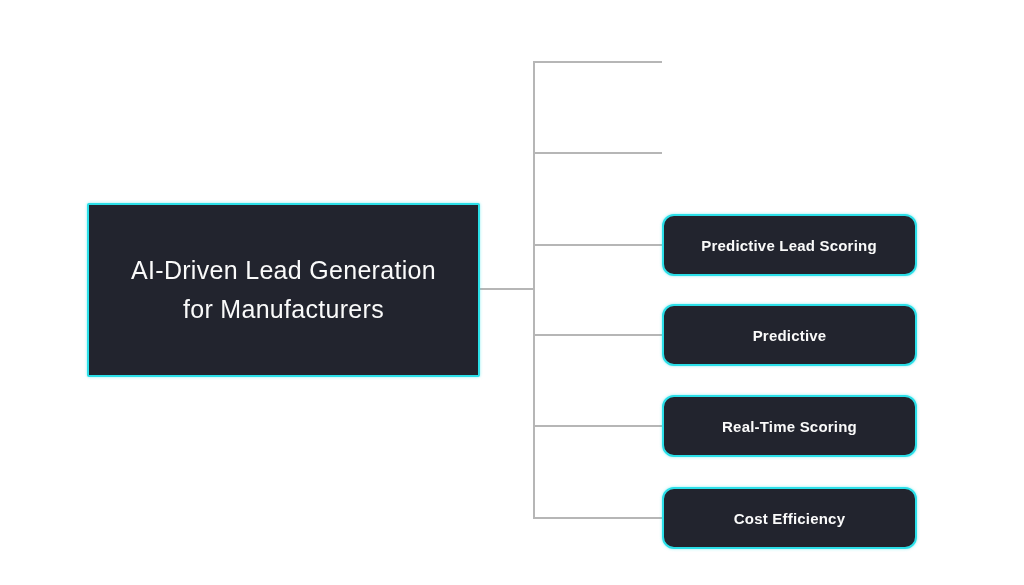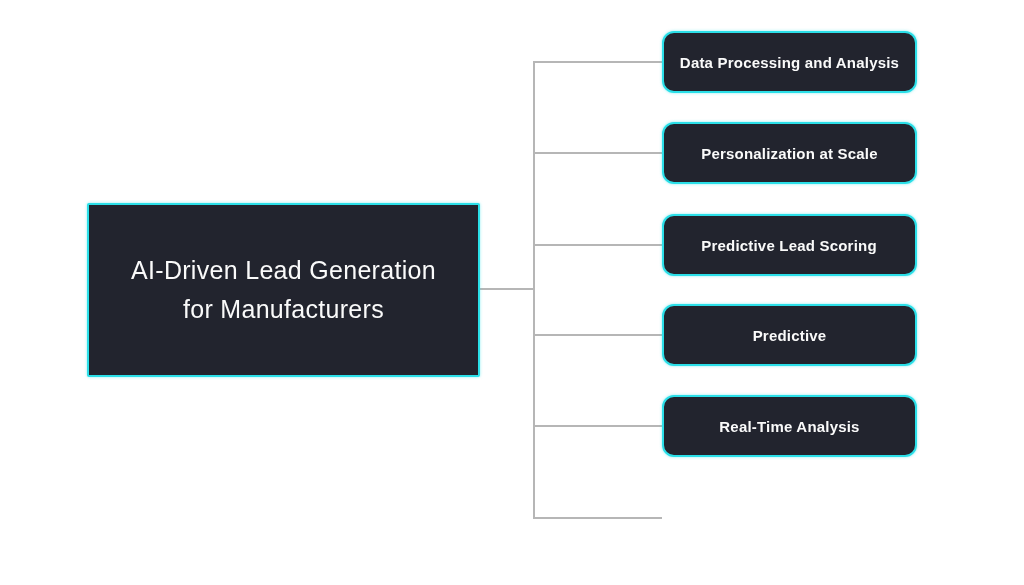--- a/index.html
+++ b/index.html
@@ -85,24 +85,23 @@
   <div class="connector conn-branch c0"></div>
   <div class="connector conn-branch c1"></div>
   <div class="connector conn-branch c2"></div>
   <div class="connector conn-branch c3"></div>
   <div class="connector conn-branch c4"></div>
   <div class="connector conn-branch c5"></div>
 
   <div class="node root-node">AI-Driven Lead Generation
 for Manufacturers</div>
 
-  <div class="node branch-node b0">Data Processing and Analysis</div>
 
-  <div class="node branch-node b1">Personalization at Scale</div>
 
   <div class="node branch-node b2">Predictive Lead Scoring</div>
 
   <div class="node branch-node b3">Predictive</div>
 
-  <div class="node branch-node b4">Real-Time Analysis</div>
+  <div class="node branch-node b4">Real-Time Scoring</div>
 
+  <div class="node branch-node b5">Cost Efficiency</div>
 
 </div>
 
 </body></html>

